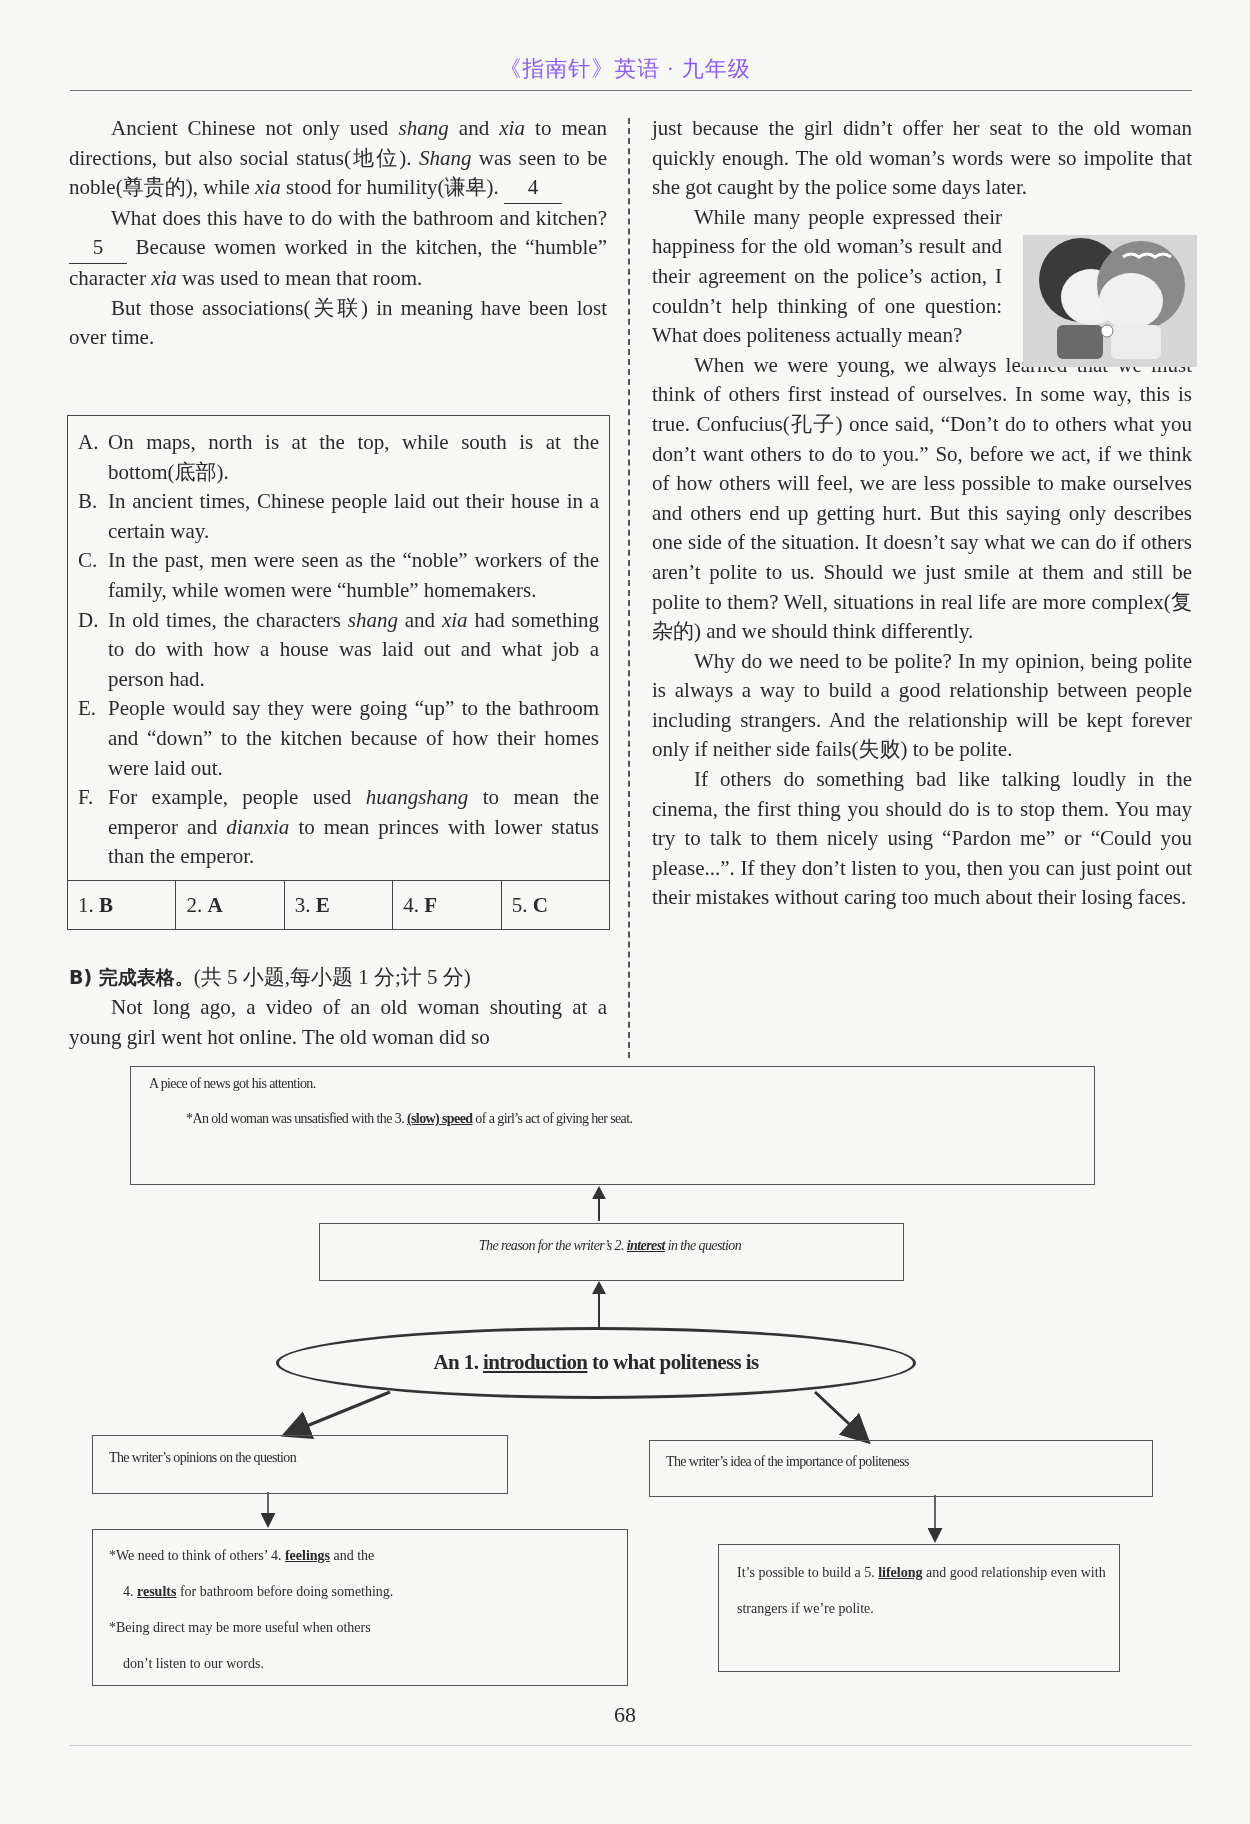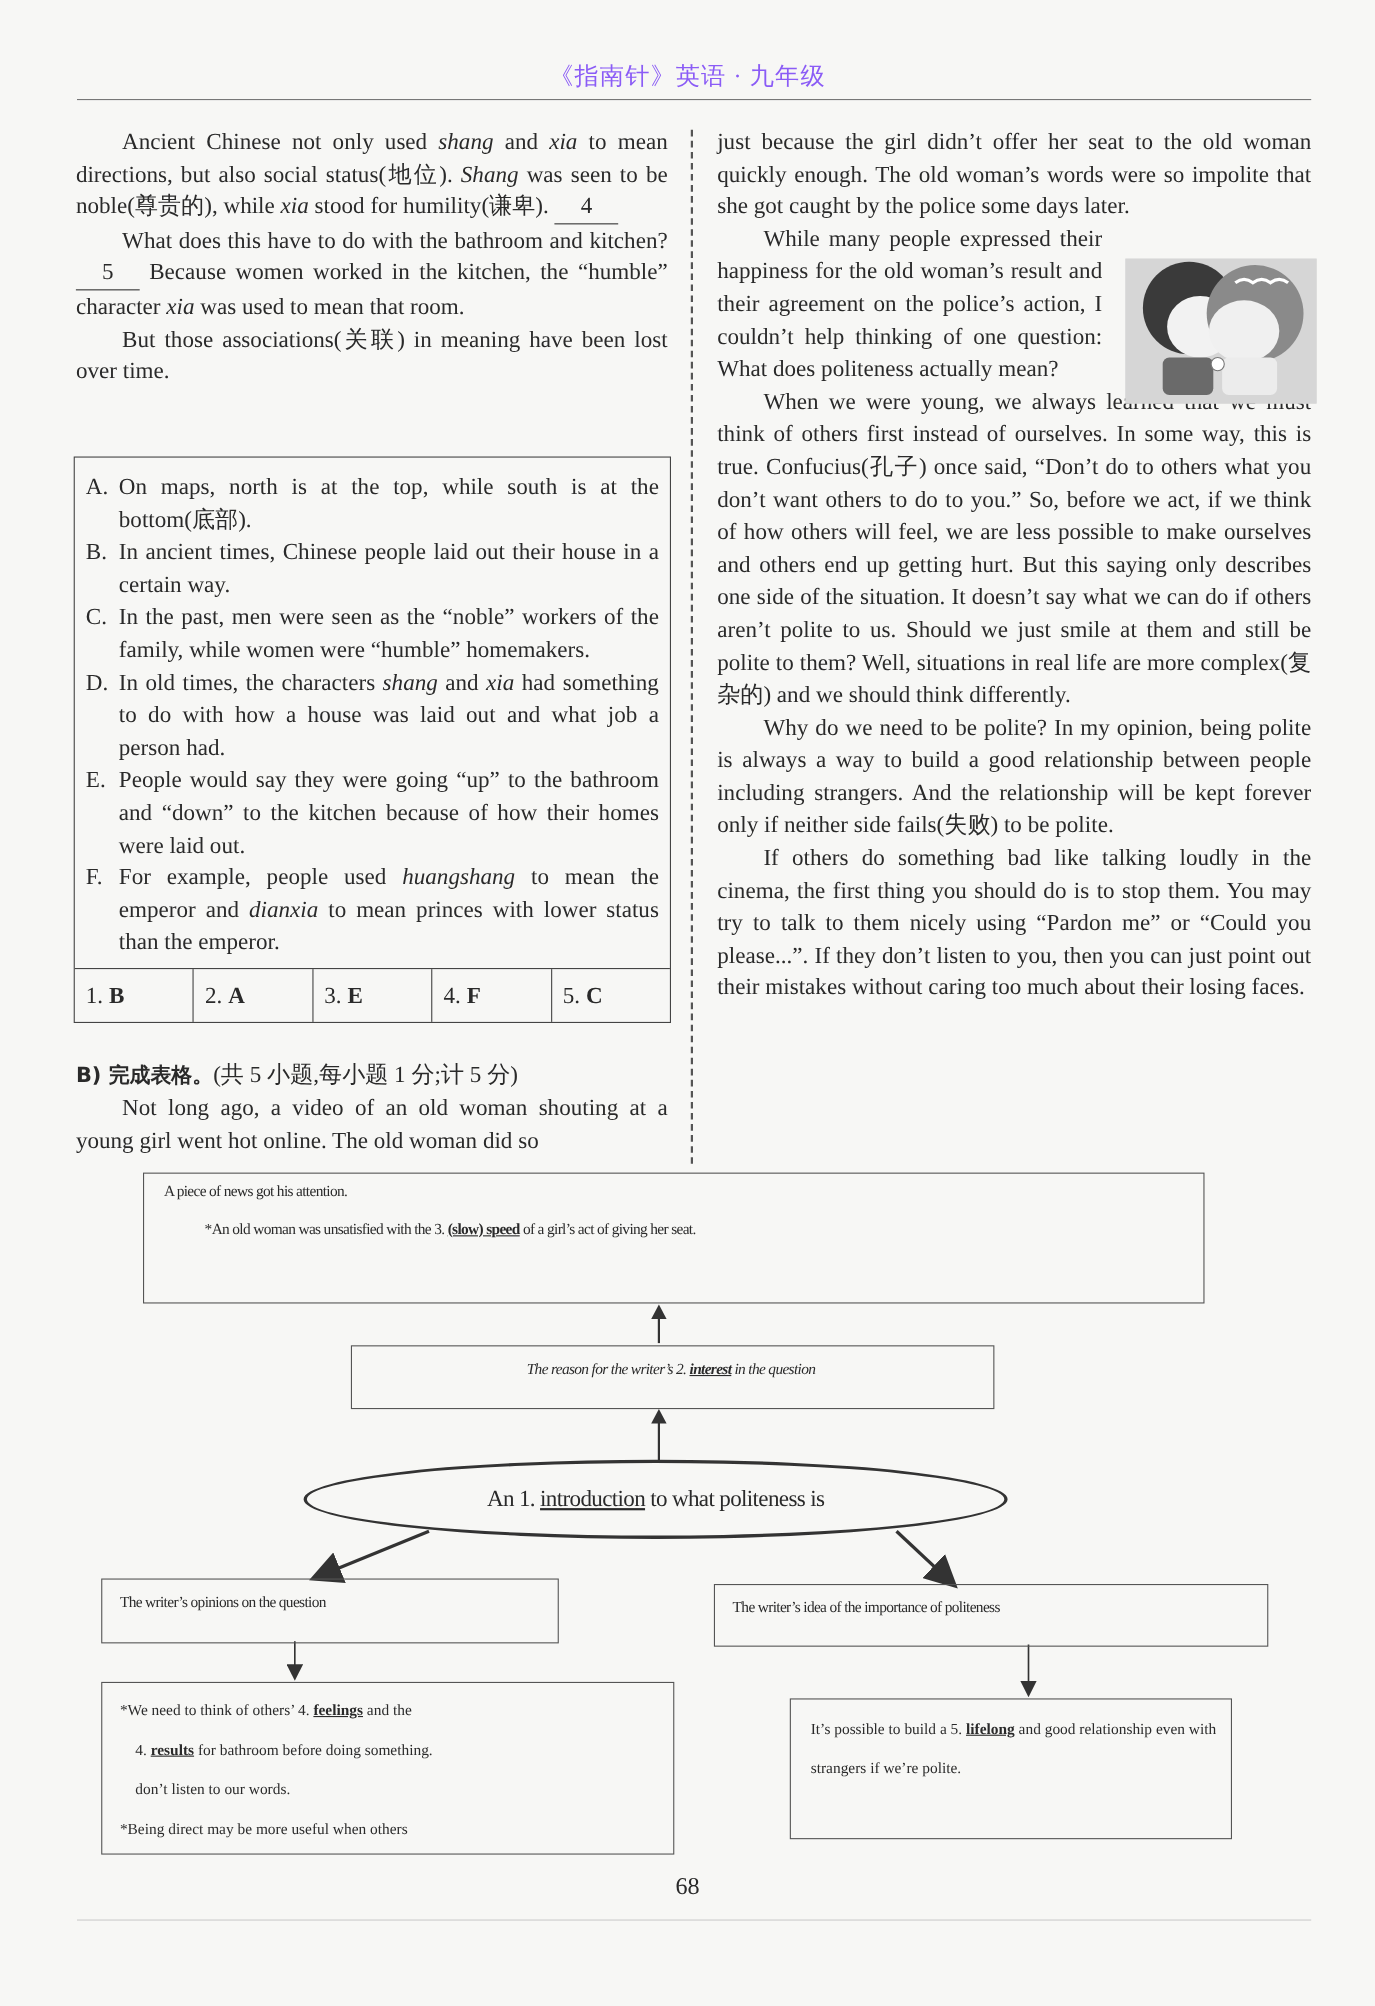--- a/index.html
+++ b/index.html
@@ -119,21 +119,21 @@
 <div class="abs" style="left:592px;top:1186px;width:0;height:0;border-left:7px solid transparent;border-right:7px solid transparent;border-bottom:13px solid #333;"></div>
 
 <div class="abs box" style="left:319px;top:1223px;width:583px;height:56px;">
   <div style="position:absolute;left:0;right:3px;top:14px;text-align:center;white-space:nowrap;font-style:italic;" class="narrow"><span>The reason for the writer’s 2. </span><span class="u">interest</span><span> in the question</span></div>
 </div>
 
 <div class="abs arrow-v" style="left:598px;top:1292px;height:36px;"></div>
 <div class="abs" style="left:592px;top:1281px;width:0;height:0;border-left:7px solid transparent;border-right:7px solid transparent;border-bottom:13px solid #333;"></div>
 
 <div class="abs" style="left:276px;top:1327px;width:640px;height:72px;border:3px solid #333;border-radius:50%;box-sizing:border-box;">
-  <div style="position:absolute;left:0;right:0;top:20px;text-align:center;font-weight:normal;font-size:21px;white-space:nowrap;" class="narrow"><span>An 1. </span><span style="text-decoration:underline;">introduction</span><span> to what politeness is</span></div>
+  <div style="position:absolute;left:0;right:0;top:20px;text-align:center;font-weight:bold;font-size:21px;white-space:nowrap;" class="narrow"><span>An 1. </span><span style="text-decoration:underline;">introduction</span><span> to what politeness is</span></div>
 </div>
 
 <svg class="abs" style="left:0;top:0;" width="1250" height="1824">
   <defs>
     <marker id="ah" markerWidth="10" markerHeight="10" refX="6" refY="5" orient="auto">
       <path d="M0,0 L10,5 L0,10 z" fill="#333"></path>
     </marker>
   </defs>
   <line x1="390" y1="1392" x2="292" y2="1432" stroke="#333" stroke-width="3" marker-end="url(#ah)"></line>
   <line x1="815" y1="1392" x2="862" y2="1436" stroke="#333" stroke-width="3" marker-end="url(#ah)"></line>
@@ -142,26 +142,26 @@
 </svg>
 
 <div class="abs box" style="left:92px;top:1435px;width:414px;height:57px;">
   <div style="position:absolute;left:16px;top:14px;white-space:nowrap;" class="narrow">The writer’s opinions on the question</div>
 </div>
 
 <div class="abs box" style="left:649px;top:1440px;width:502px;height:55px;">
   <div style="position:absolute;left:16px;top:13px;white-space:nowrap;" class="narrow">The writer’s idea of the importance of politeness</div>
 </div>
 
-<div class="abs box" style="left:92px;top:1529px;width:519px;height:155px;line-height:36px;">
+<div class="abs box" style="left:92px;top:1529px;width:519px;height:155px;line-height:36px;padding-left:15px;">
   <div style="position:absolute;left:16px;top:8px;white-space:nowrap;">
     <div><span>*We need to think of others’ 4. </span><span class="u">feelings</span><span> and the</span></div>
     <div style="padding-left:14px;"><span>4. </span><span class="u">results</span><span> for bathroom before doing something.</span></div>
+    <div>*Being direct may be more useful when others</div>
     <div style="padding-left:14px;">don’t listen to our words.</div>
-    <div>*Being direct may be more useful when others</div>
   </div>
 </div>
 
 <div class="abs box" style="left:718px;top:1544px;width:400px;height:126px;">
   <div style="position:absolute;left:18px;top:10px;width:370px;line-height:36px;"><span>It’s possible to build a 5. </span><span class="u">lifelong</span><span> and good relationship even with strangers if we’re polite.</span></div>
 </div>
 
 <div class="abs pnum">68</div>
 <div class="abs foot-line"></div>
 

